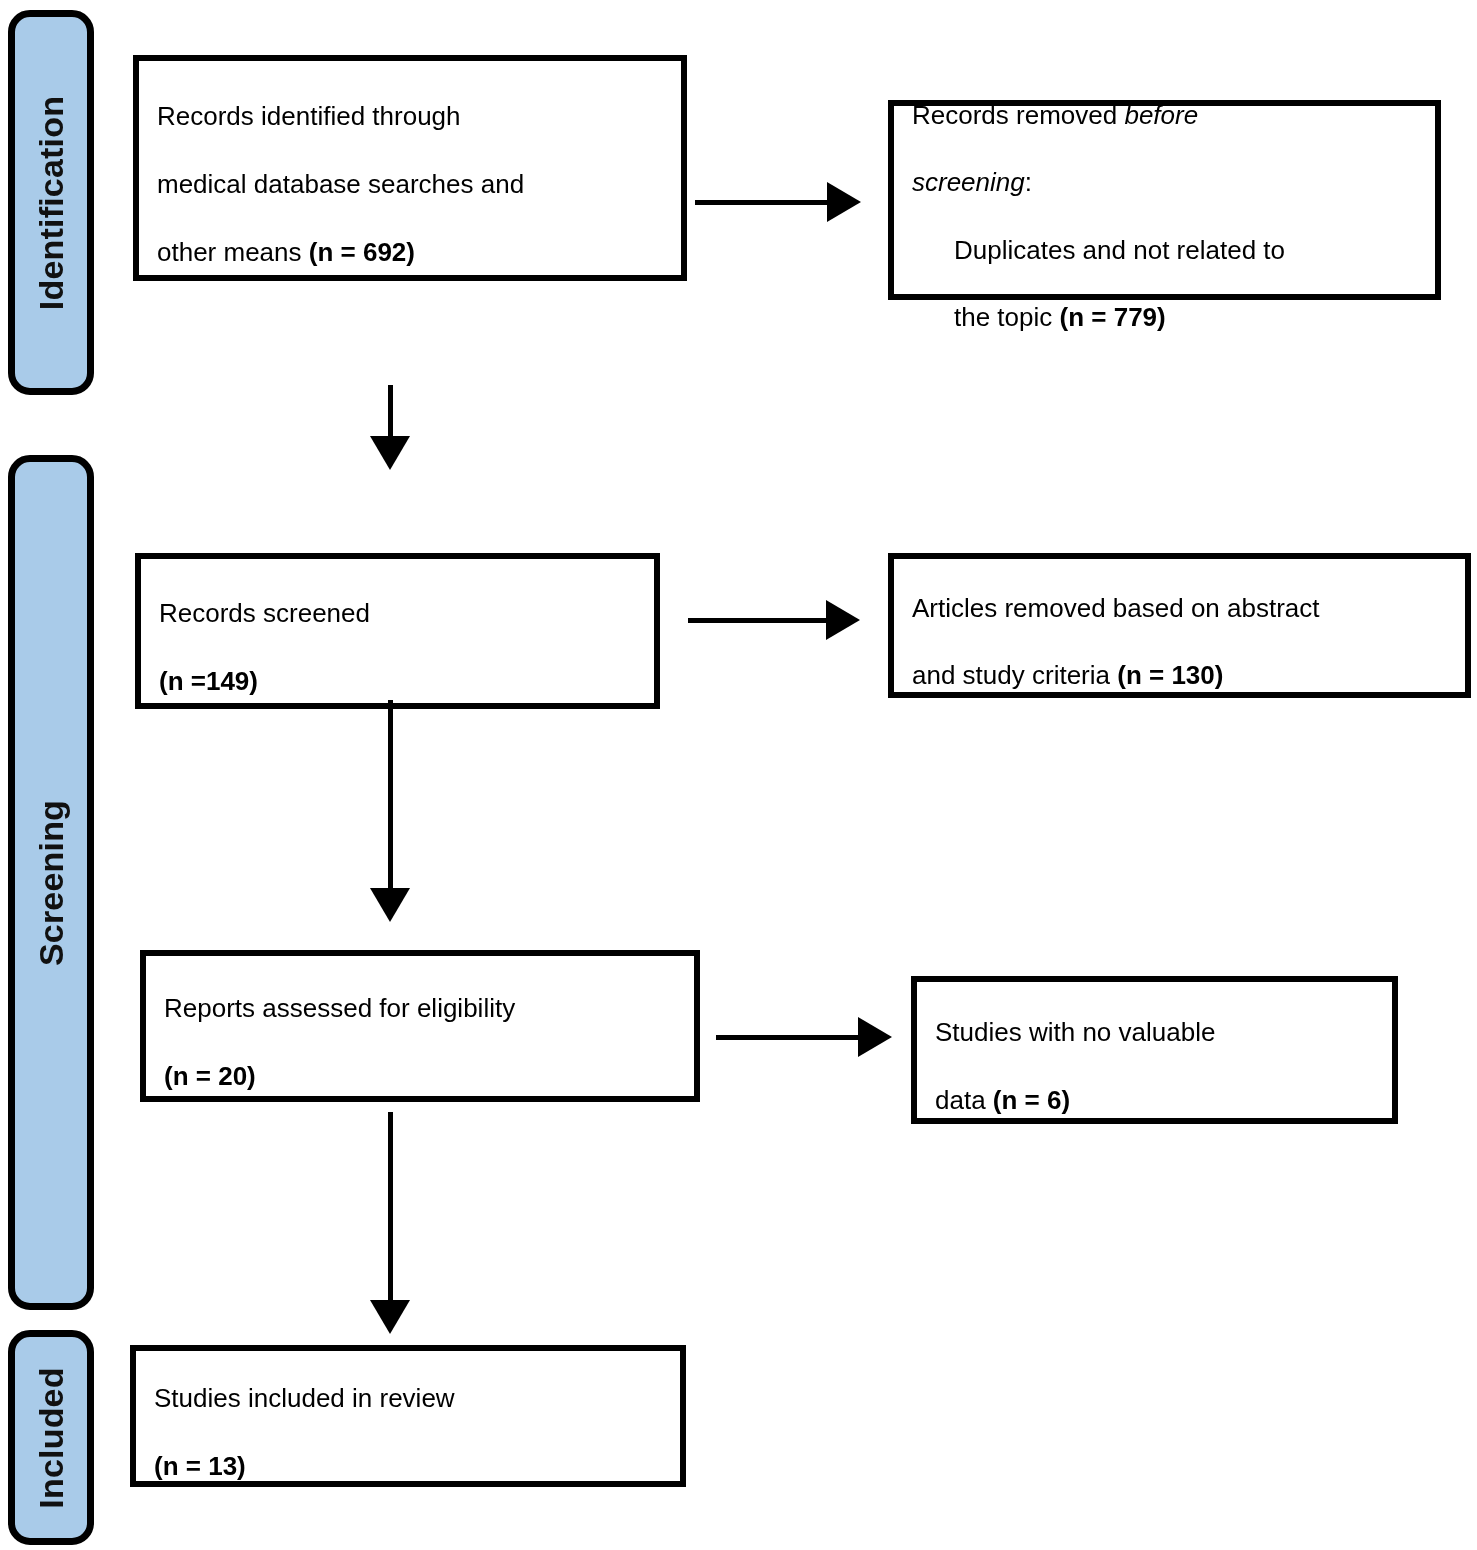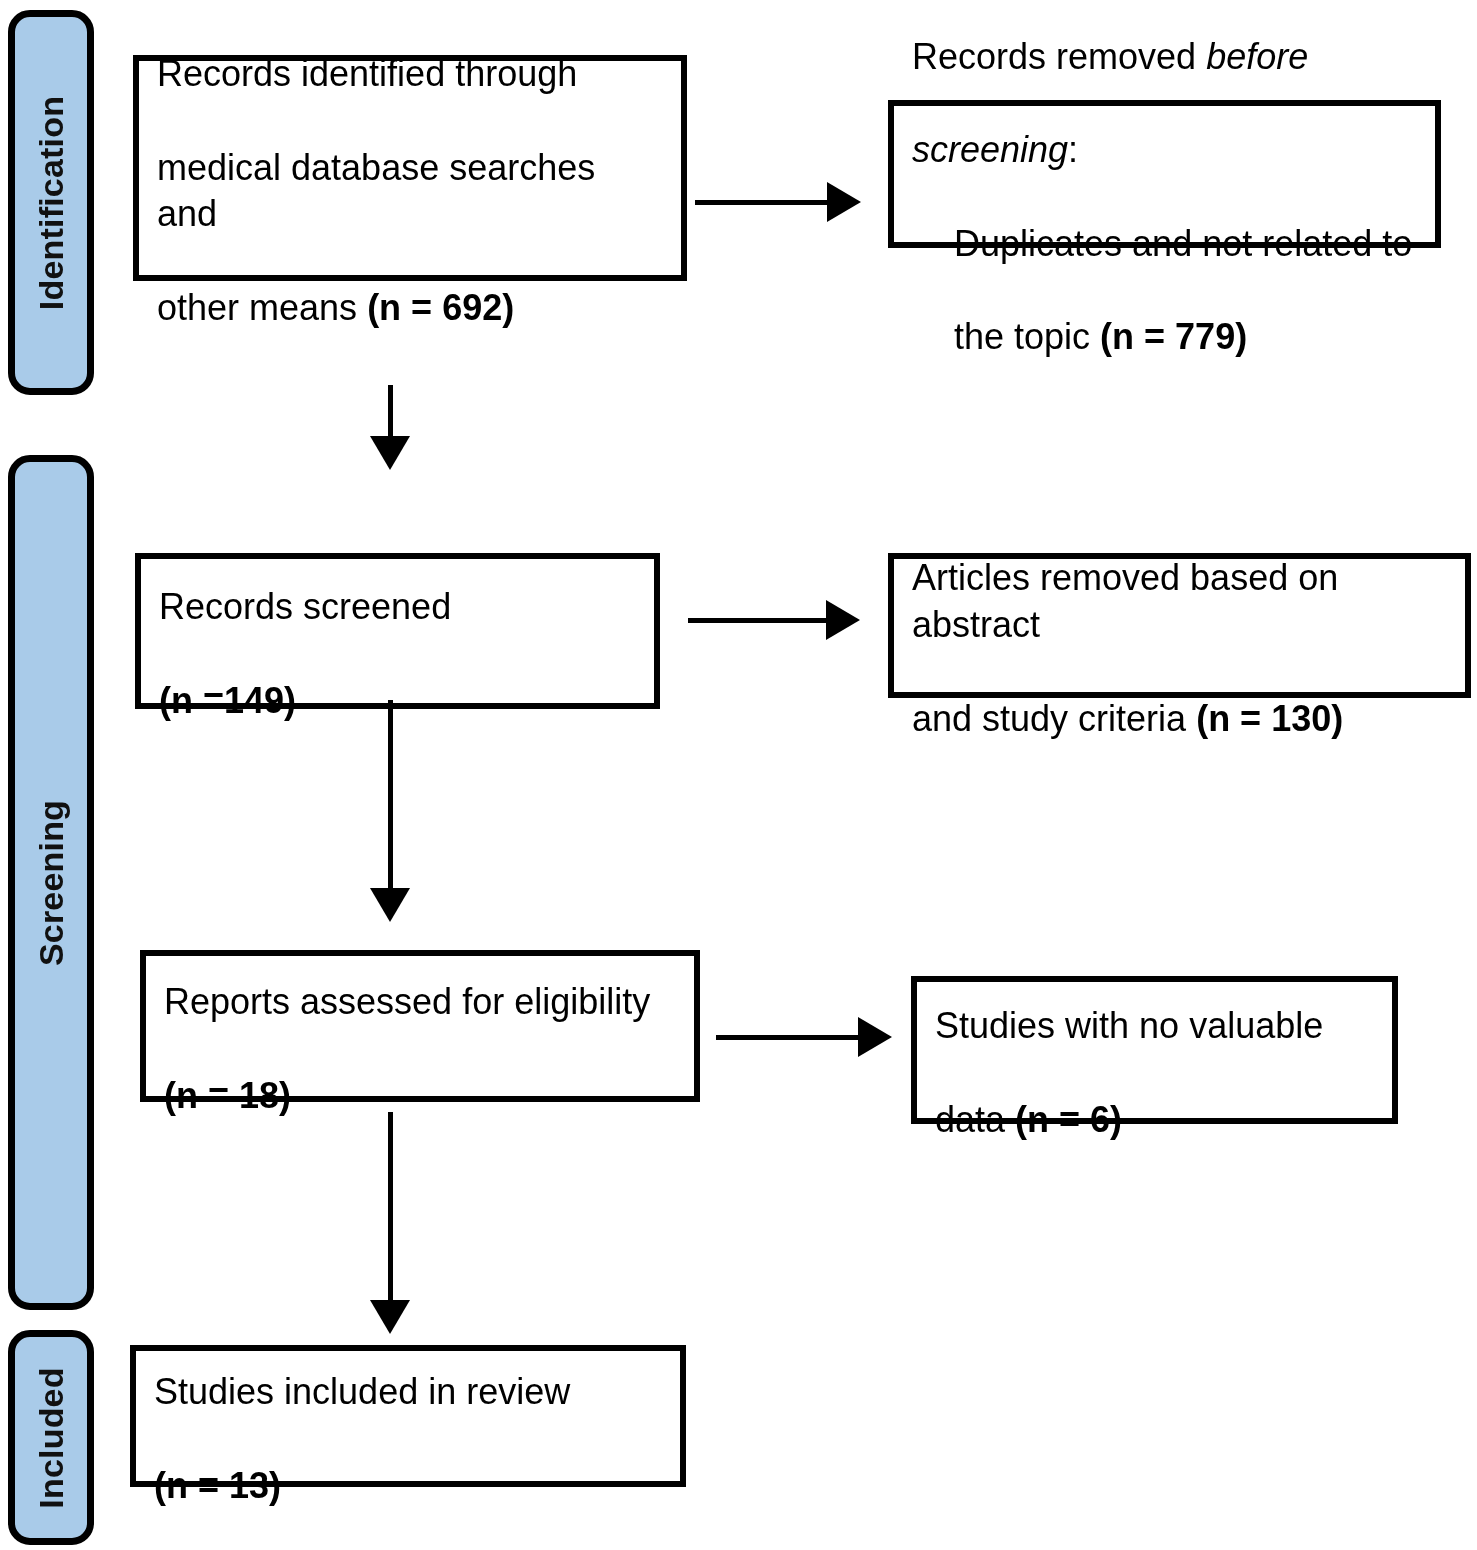--- a/index.html
+++ b/index.html
@@ -43,21 +43,21 @@
   .flow-box {
     position: absolute;
     box-sizing: border-box;
     background: #ffffff;
     border: 6px solid #000000;
     display: flex;
     align-items: center;
   }
   .flow-box .box-text {
     padding: 0 18px;
-    font-size: 36px;
+    font-size: 26px;
     line-height: 1.30;
     color: #000000;
     white-space: pre-line;
   }
   .flow-box .box-text b { font-weight: bold; }
   .flow-box .box-text i { font-style: italic; }
 
   
   .arrow-v {
     position: absolute;
@@ -128,21 +128,21 @@
       <span>medical database searches and</span><br>
       <span>other means </span><b>(n = 692)</b>
     </div>
   </div>
 
   <div class="arrow-h" style="left:695px; top:182px; width:166px; height:40px;">
     <div class="shaft" style="width:140px;"></div>
     <div class="head"></div>
   </div>
 
-  <div class="flow-box" style="left:888px; top:100px; width:553px; height:148px;">
+  <div class="flow-box" style="left:888px; top:100px; width:553px; height:200px;">
     <div class="box-text">
       <span>Records removed </span><i>before</i><br>
       <i>screening</i><span>:</span><br>
       <span style="display:inline-block;width:42px;"></span><span>Duplicates and not related to</span><br>
       <span style="display:inline-block;width:42px;"></span><span>the topic </span><b>(n = 779)</b>
     </div>
   </div>
 
   <div class="arrow-v" style="left:370px; top:385px; width:40px; height:85px;">
     <div class="shaft" style="height:55px;"></div>
@@ -169,21 +169,21 @@
   </div>
 
   <div class="arrow-v" style="left:370px; top:700px; width:40px; height:222px;">
     <div class="shaft" style="height:192px;"></div>
     <div class="head"></div>
   </div>
 
   <div class="flow-box" style="left:140px; top:950px; width:560px; height:152px;">
     <div class="box-text">
       <span>Reports assessed for eligibility</span><br>
-      <b>(n = 18)</b>
+      <b>(n = 20)</b>
     </div>
   </div>
 
   <div class="arrow-h" style="left:716px; top:1017px; width:176px; height:40px;">
     <div class="shaft" style="width:150px;"></div>
     <div class="head"></div>
   </div>
 
   <div class="flow-box" style="left:911px; top:948px; width:487px; height:148px;margin-top:28px;">
     <div class="box-text">

